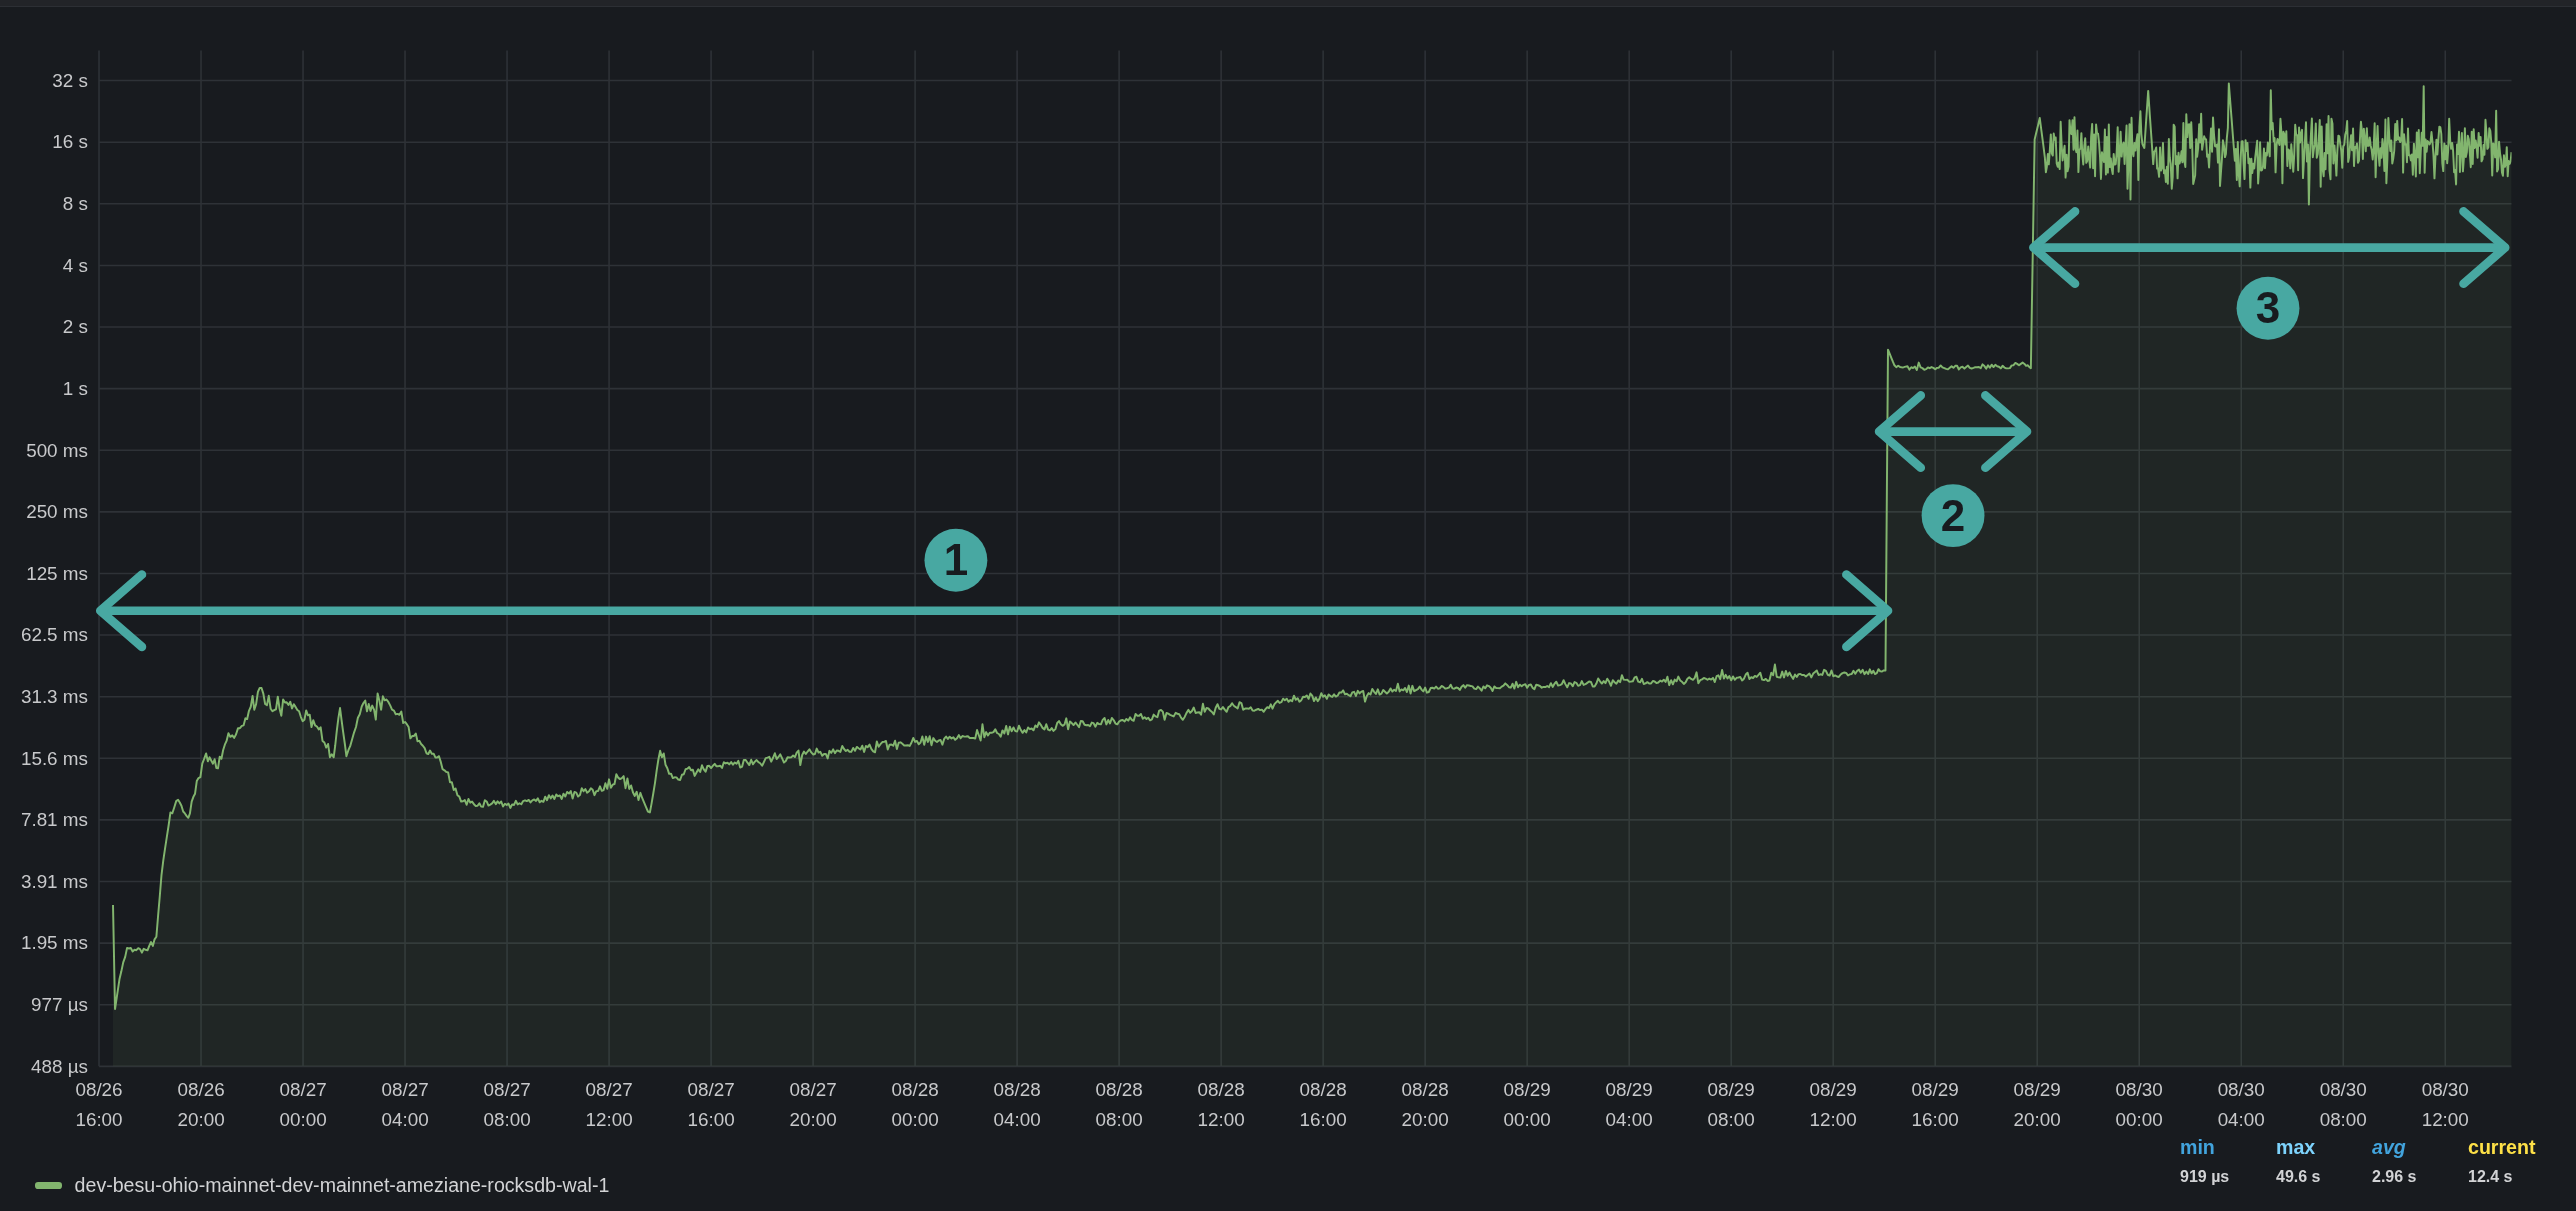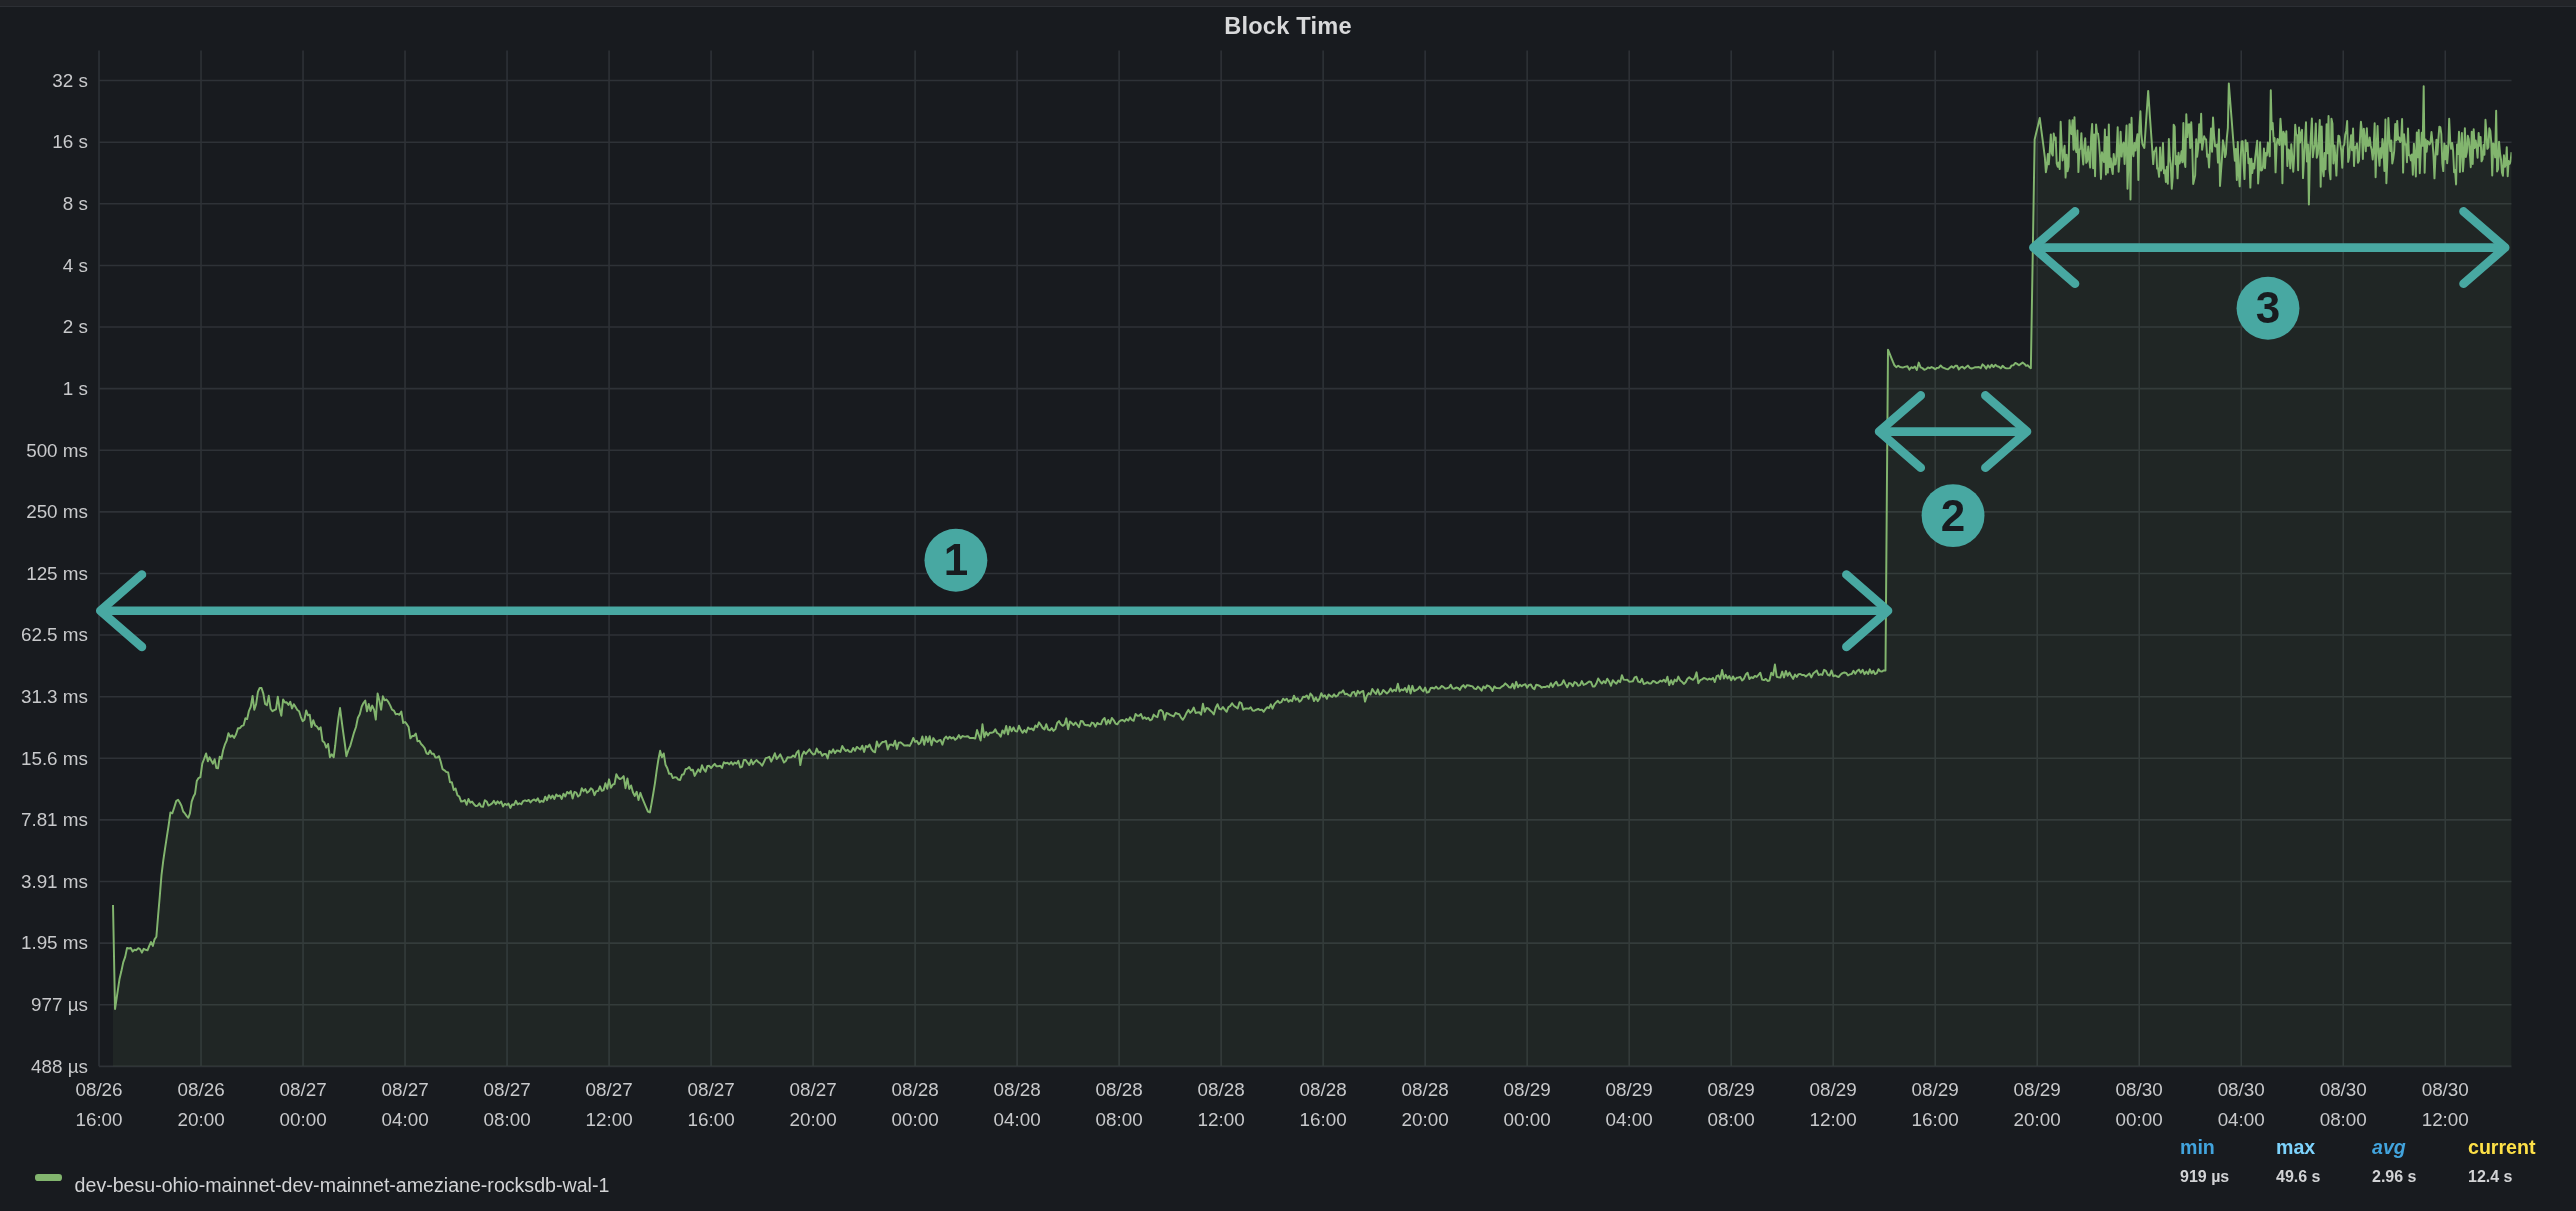--- a/index.html
+++ b/index.html
@@ -4,34 +4,33 @@
 <style>
   html,body{margin:0;padding:0;background:#101114;}
   .page{position:relative;width:2576px;height:1212px;background:#181b1f;overflow:hidden;
         font-family:"Liberation Sans",sans-serif;}
   .top-strip{position:absolute;top:0;left:0;right:0;height:6.3px;background:#222428;
              border-bottom:0.8px solid #2c2f34;}
   .panel-title{position:absolute;top:12.6px;left:0;width:100%;text-align:center;
                font-size:23.6px;font-weight:600;color:#d8d9da;letter-spacing:0.2px;cursor:pointer;}
   svg.chart{position:absolute;left:0;top:0;}
   svg text{font-family:"Liberation Sans",sans-serif;}
-  .legend-row{position:absolute;left:35px;top:1174px;display:flex;gap:12.6px;cursor:pointer;}
+  .legend-row{position:absolute;left:35px;top:1174px;display:flex;align-items:center;gap:12.6px;cursor:pointer;}
   .legend-swatch{width:27px;height:7px;border-radius:3.1px;}
   .legend-label{font-size:19.6px;color:#d2d3d5;}
   .stats{position:absolute;right:39px;top:1136px;display:grid;
          grid-template-columns:repeat(4,auto);column-gap:27px;row-gap:9.4px;}
   .stat-h{font-size:19.6px;font-weight:700;min-width:69px;cursor:pointer;}
   .stat-v{font-size:16px;color:#d2d3d5;font-weight:bold;}
 </style>
 </head>
 <body>
 
 <div class="page">
   <div class="top-strip"></div>
-  <div class="panel-title">Block Time</div>
 
   <svg class="chart" width="2576" height="1212" viewBox="0 0 3278 1542">
       <defs>
         <clipPath id="plotClip">
           <rect x="126" y="64" width="3070" height="1293.8"></rect>
         </clipPath>
       </defs>
       <g stroke="#2e3237" stroke-width="2">
         <line x1="126" x2="3196" y1="102.39999999999986" y2="102.39999999999986"></line>
         <line x1="126" x2="3196" y1="180.79999999999995" y2="180.79999999999995"></line>

